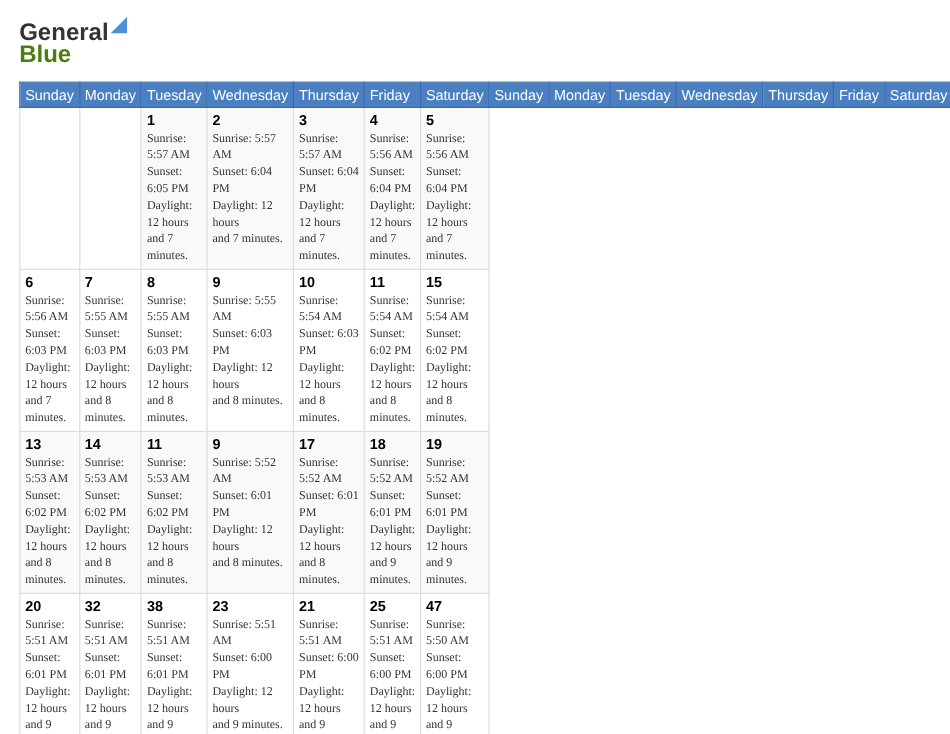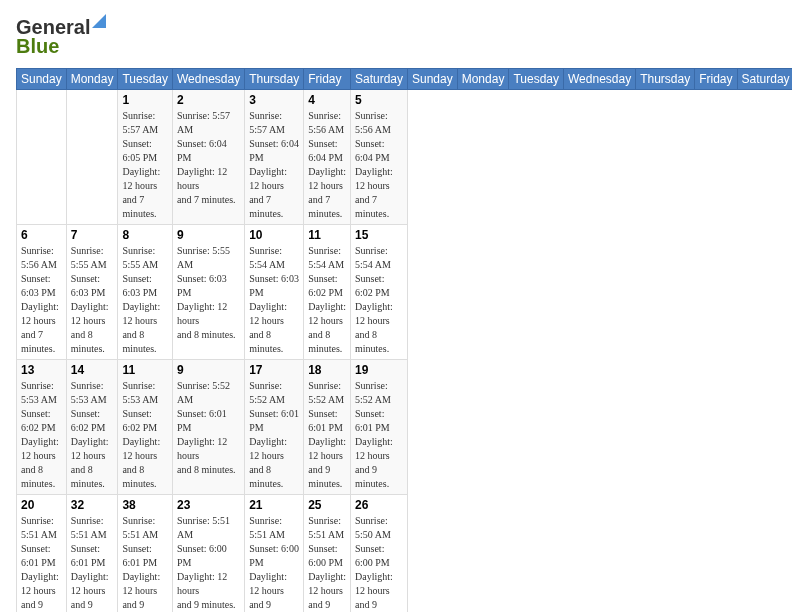--- a/index.html
+++ b/index.html
@@ -298,21 +298,21 @@
 and 9 minutes.</div>
         </td>
         <td>
           <span class="day-num">25</span>
           <div class="cell-content" style="white-space: pre-line;">Sunrise: 5:51 AM
 Sunset: 6:00 PM
 Daylight: 12 hours
 and 9 minutes.</div>
         </td>
         <td>
-          <span class="day-num">26</span>
+          <span class="day-num">47</span>
           <div class="cell-content" style="white-space: pre-line;">Sunrise: 5:50 AM
 Sunset: 6:00 PM
 Daylight: 12 hours
 and 9 minutes.</div>
         </td>
       </tr>
       <tr>
         <td></td>
         <td></td>
         <td></td>

